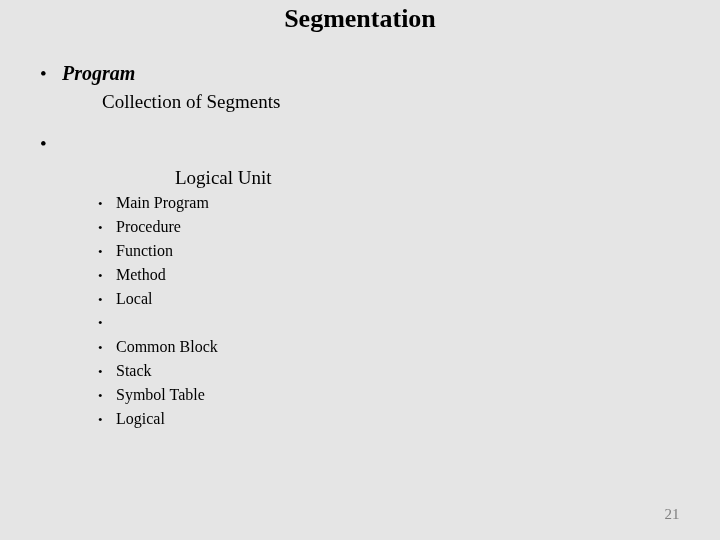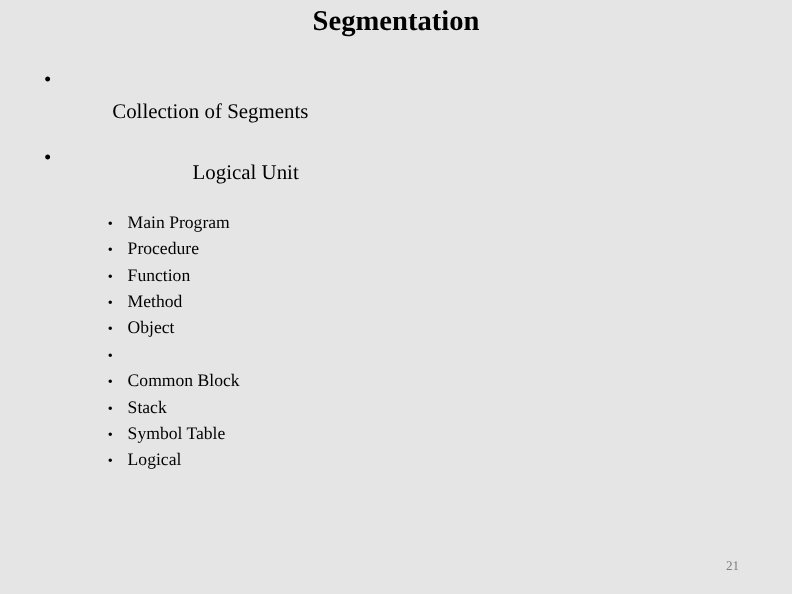--- a/index.html
+++ b/index.html
@@ -64,21 +64,21 @@
   #bullet-segment-row { top: 133px; }
 
   
   .level2-text {
     position: absolute;
     font-size: 19px;
     line-height: 23px;
     white-space: nowrap;
   }
   #sub-collection { top: 90px; left: 102px; }
-  #sub-logical   { top: 146px; left: 175px; text-align: right; }
+  #sub-logical   { top: 166px; left: 175px; text-align: right; }
 
   
   #detail-list {
     position: absolute;
     top: 191px;
     left: 98px;
     margin: 0;
     padding: 0;
     list-style: none;
   }
@@ -99,36 +99,37 @@
     line-height: 24px;
     white-space: nowrap;
   }
 
   
   #page-number {
     position: absolute;
     top: 508px;
     left: 660px;
     width: 24px;
-    text-align: left;
-    font-size: 12px;
+    text-align: center;
+    font-size: 15px;
     line-height: 13px;
     color: #808080;
     font-family: "Liberation Serif", "DejaVu Serif", serif;
   }
 </style>
 </head>
 <body>
 
 <div id="slide">
 
   <div id="slide-title">Segmentation</div>
 
   <div class="level1-row" id="bullet-program-row">
     <span class="level1-marker">•</span>
+    <span class="level1-text">Program</span>
   </div>
 
   <div class="level2-text" id="sub-collection">Collection of Segments</div>
 
   <div class="level1-row" id="bullet-segment-row">
     <span class="level1-marker">•</span>
   </div>
 
   <div class="level2-text" id="sub-logical">Logical Unit</div>
 
@@ -144,21 +145,21 @@
     <li>
       <span class="detail-marker">•</span>
       <span class="detail-label">Function</span>
     </li>
     <li>
       <span class="detail-marker">•</span>
       <span class="detail-label">Method</span>
     </li>
     <li>
       <span class="detail-marker">•</span>
-      <span class="detail-label">Object</span>
+      <span class="detail-label">Local</span>
     </li>
     <li>
       <span class="detail-marker">•</span>
     </li>
     <li>
       <span class="detail-marker">•</span>
       <span class="detail-label">Common Block</span>
     </li>
     <li>
       <span class="detail-marker">•</span>

